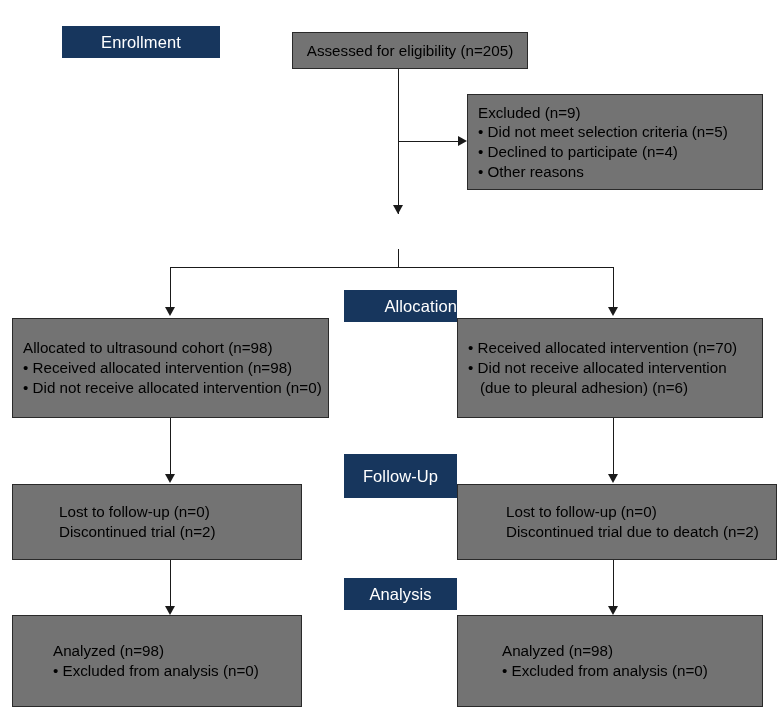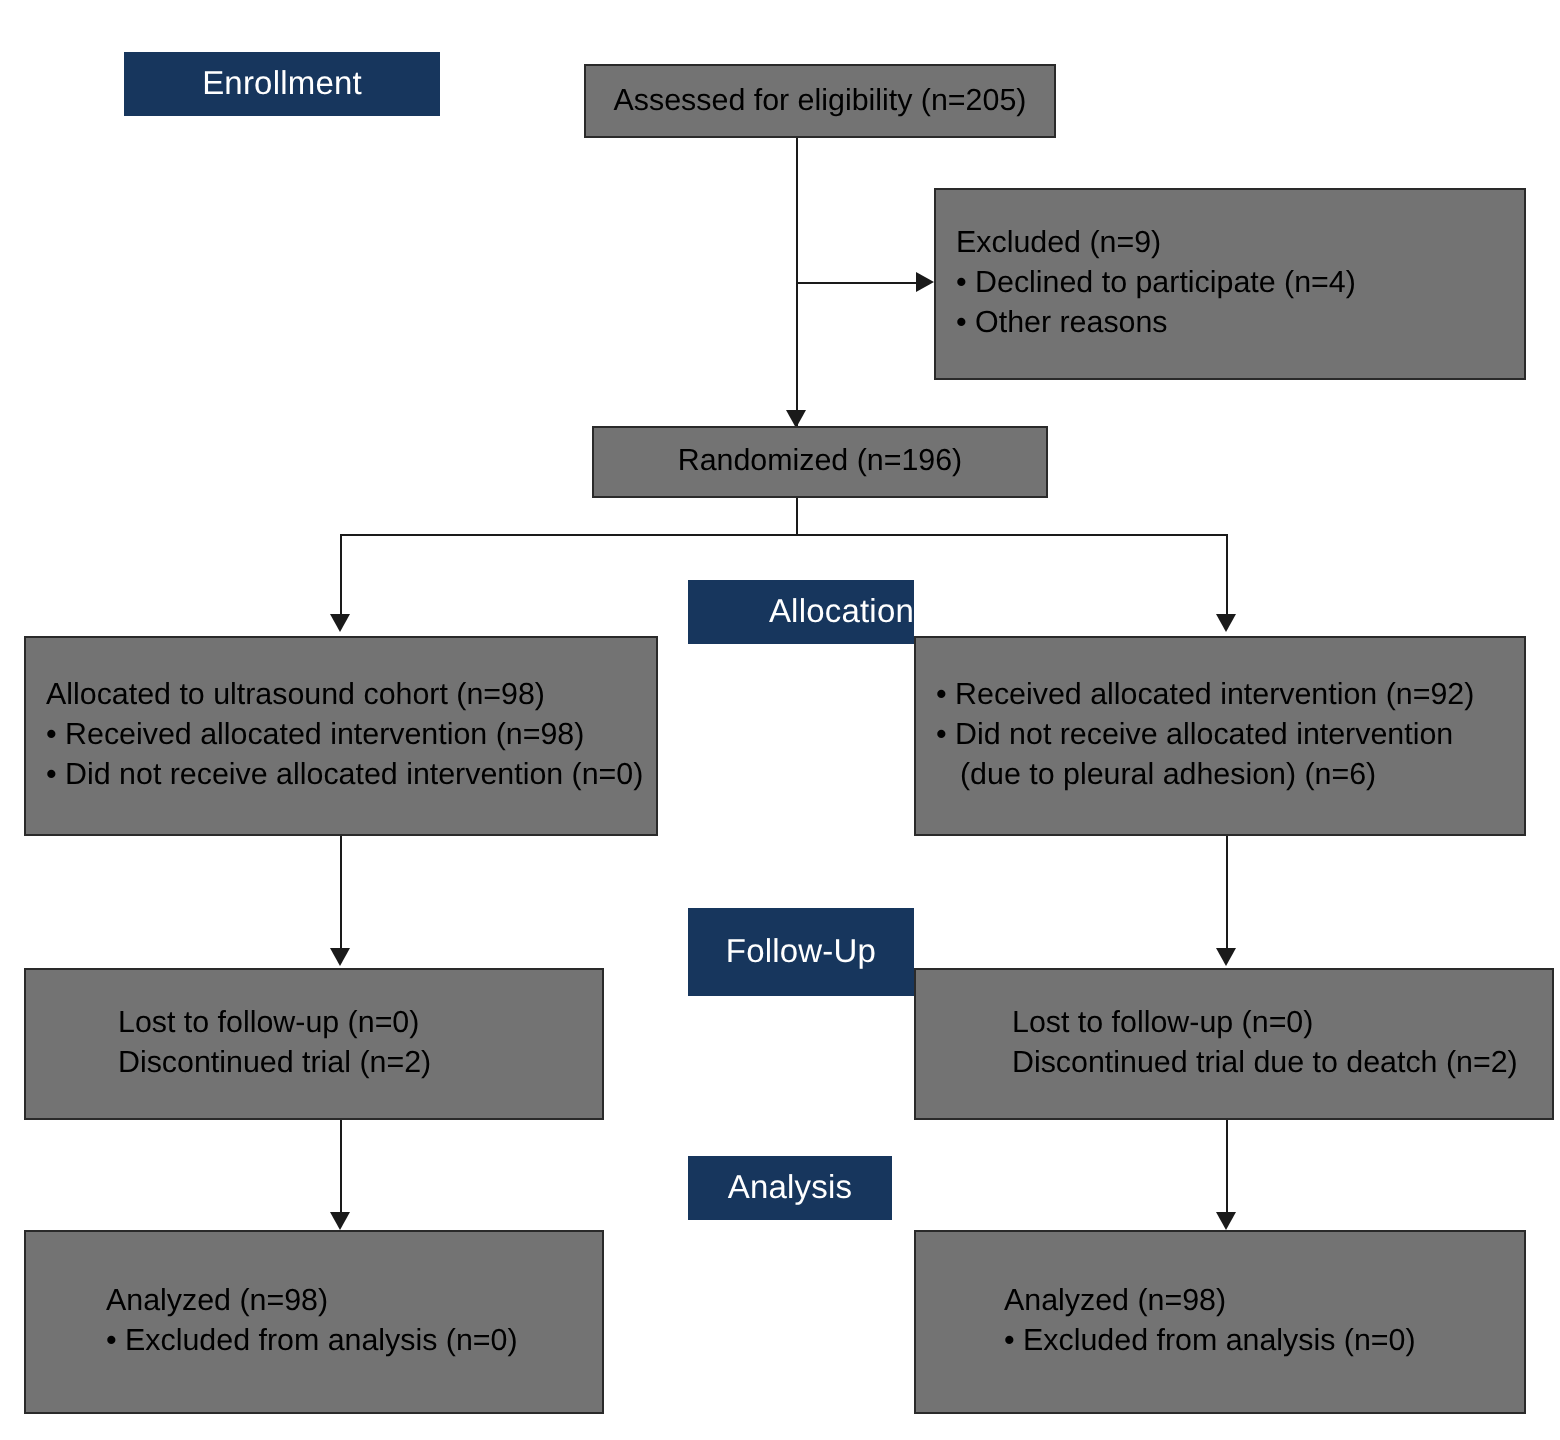--- a/index.html
+++ b/index.html
@@ -99,60 +99,58 @@
   </div>
 
   <div class="stage-label" style="left:344px; top:290px; width:113px; height:32px;justify-content:flex-end;">
     <span>Allocation</span>
   </div>
 
   <div class="stage-label" style="left:344px; top:454px; width:113px; height:44px;">
     <span>Follow-Up</span>
   </div>
 
-  <div class="stage-label" style="left:344px; top:578px; width:102px; height:32px;">
+  <div class="stage-label" style="left:344px; top:578px; width:113px; height:32px;">
     <span>Analysis</span>
   </div>
 
   <div class="flow-box center" style="left:292px; top:32px; width:236px; height:37px;">
     <div class="line">Assessed for eligibility (n=205)</div>
   </div>
 
   <div class="vline" style="left:398px; top:69px; height:145px;"></div>
 
   <div class="hline" style="left:398px; top:141px; width:62px;"></div>
   <div class="arrow-right" style="left:458px; top:136px;"></div>
 
   <div class="flow-box pad-left" style="left:467px; top:94px; width:296px; height:96px;text-align:right;">
     <div class="line">Excluded (n=9)</div>
+    <div class="line sub">• Did not meet selection criteria (n=5)</div>
     <div class="line sub">• Declined to participate (n=4)</div>
     <div class="line sub">• Other reasons</div>
   </div>
 
   <div class="arrow-down" style="left:392.5px; top:205px;"></div>
 
-  <div class="flow-box center" style="left:296px; top:213px; width:228px; height:36px;">
-    <div class="line">Randomized (n=196)</div>
-  </div>
 
   <div class="vline" style="left:398px; top:249px; height:18px;"></div>
   <div class="hline" style="left:170px; top:267px; width:444px;"></div>
   <div class="vline" style="left:170px; top:267px; height:42px;"></div>
   <div class="arrow-down" style="left:164.5px; top:307px;"></div>
   <div class="vline" style="left:613px; top:267px; height:42px;"></div>
   <div class="arrow-down" style="left:607.5px; top:307px;"></div>
 
   <div class="flow-box pad-left" style="left:12px; top:318px; width:317px; height:100px;">
     <div class="line">Allocated to ultrasound cohort (n=98)</div>
     <div class="line sub">• Received allocated intervention (n=98)</div>
     <div class="line sub">• Did not receive allocated intervention (n=0)</div>
   </div>
 
   <div class="flow-box pad-left" style="left:457px; top:318px; width:306px; height:100px;">
-    <div class="line sub">• Received allocated intervention (n=92)</div>
+    <div class="line sub">• Received allocated intervention (n=70)</div>
     <div class="line sub">• Did not receive allocated intervention</div>
     <div class="line cont">(due to pleural adhesion) (n=6)</div>
   </div>
 
   <div class="vline" style="left:170px; top:418px; height:58px;"></div>
   <div class="arrow-down" style="left:164.5px; top:474px;"></div>
 
   <div class="vline" style="left:613px; top:418px; height:58px;"></div>
   <div class="arrow-down" style="left:607.5px; top:474px;"></div>
 

